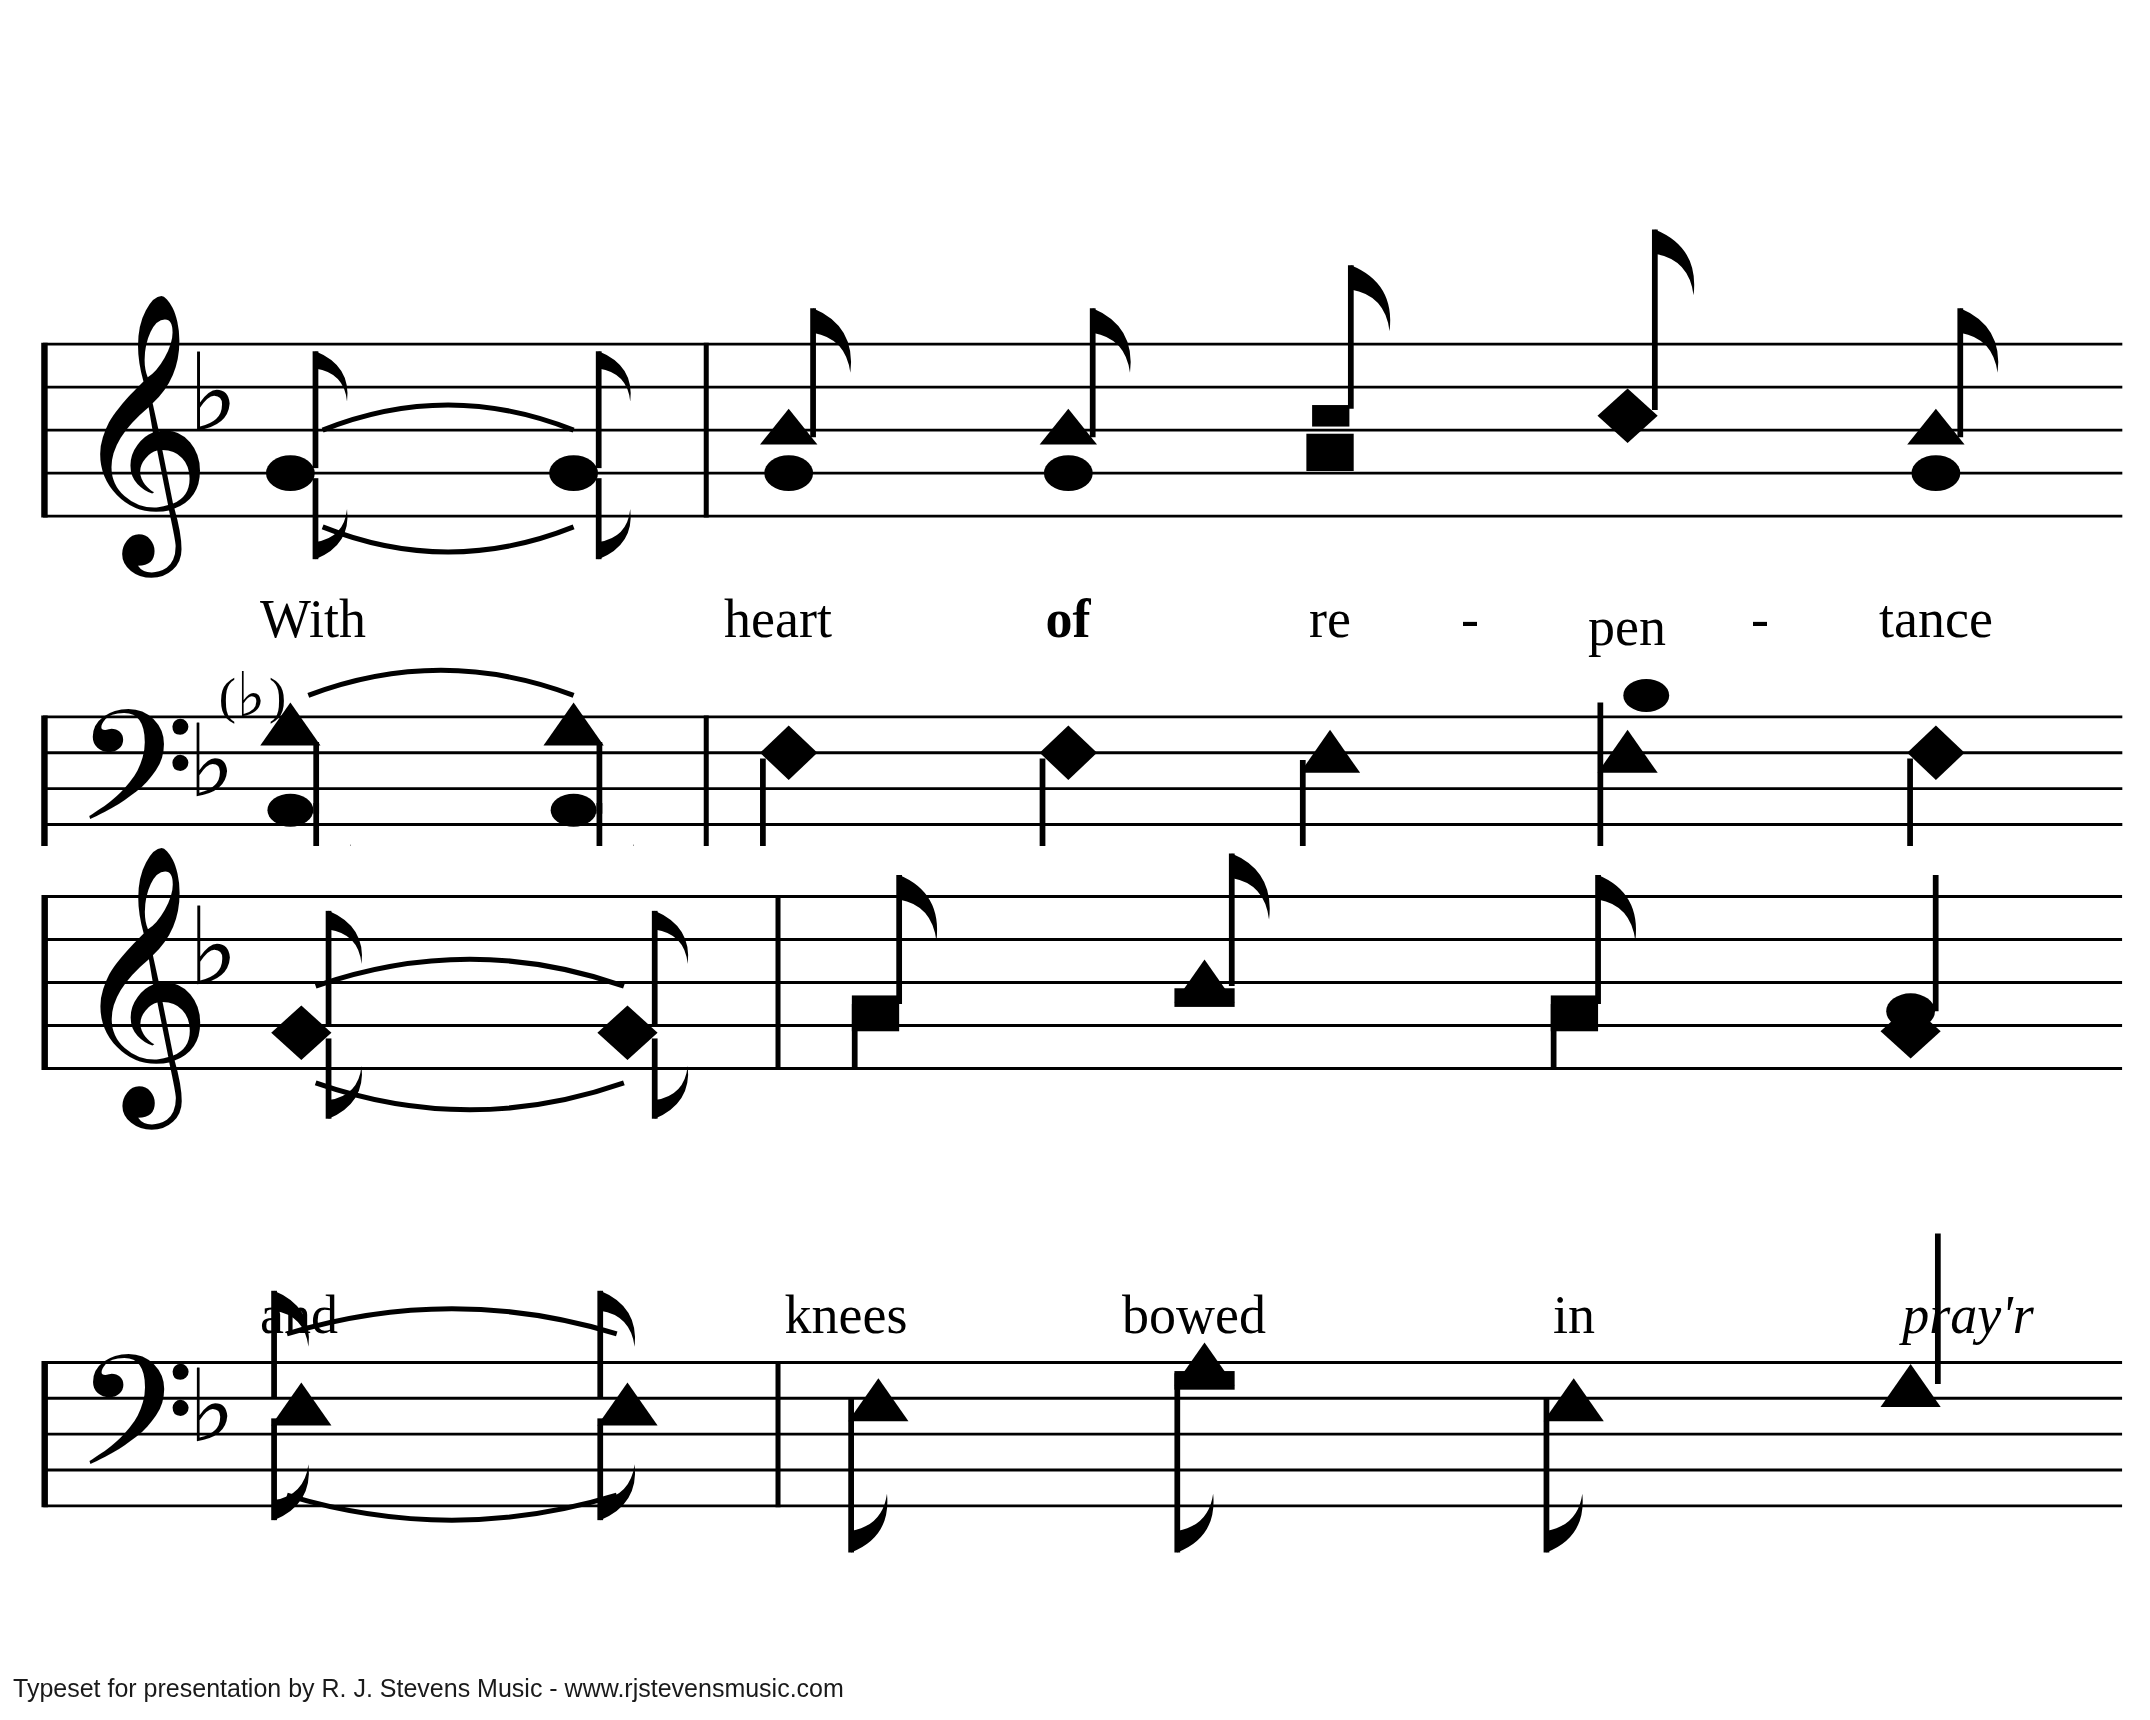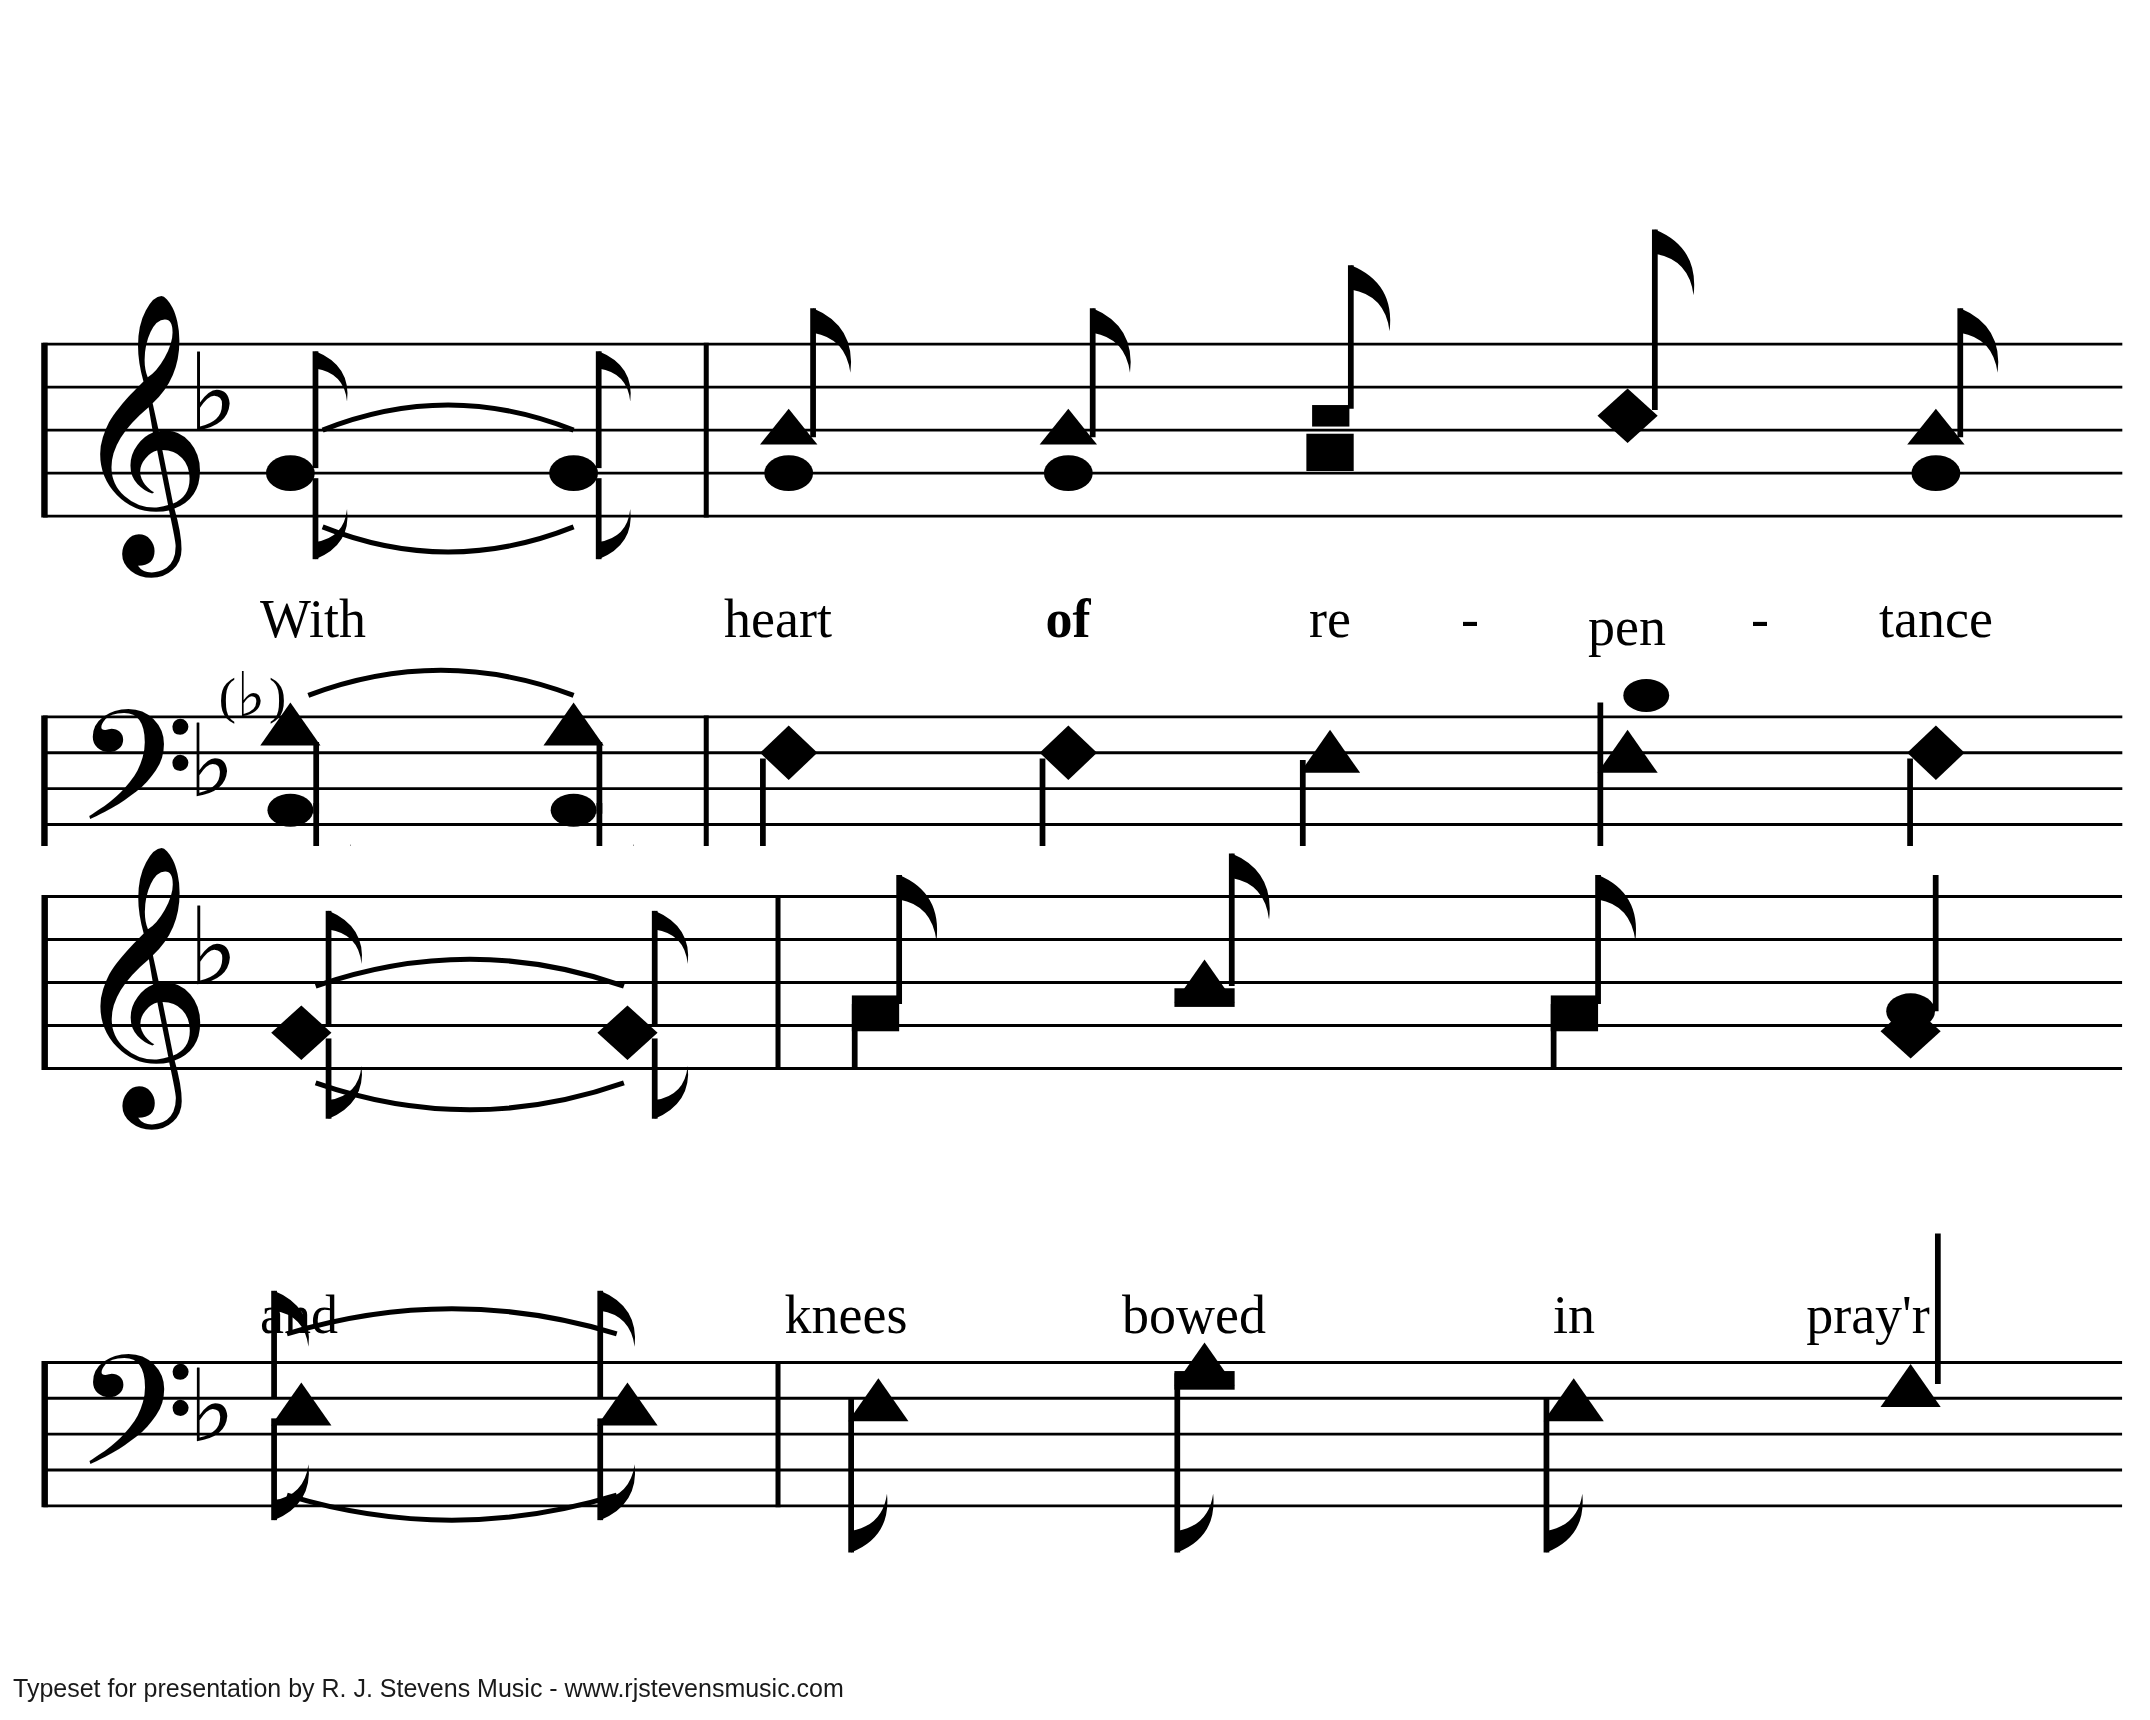--- a/index.html
+++ b/index.html
@@ -339,19 +339,19 @@
         <polygon points="2665,742 2707,802 2623,802" fill="#000"></polygon>
         <line x1="2703" y1="770" x2="2703" y2="560" stroke="#000" stroke-width="8"></line>
       </g>
     </svg>
 
     <div class="lyric-line" id="lyrics-2" style="top: 452px;">
       <span class="lyric-word" style="left:290px;margin-left:9px;">and</span>
       <span class="lyric-word" style="left:846px;">knees</span>
       <span class="lyric-word" style="left:1194px;text-align:center;">bowed</span>
       <span class="lyric-word" style="left:1574px;">in</span>
-      <span class="lyric-word" style="left:1868px;">pray'r</span>
+      <span class="lyric-word" style="left:1968px;font-style:italic;">pray'r</span>
     </div>
   </div>
 
   <div class="credit">Typeset for presentation by R. J. Stevens Music  -  www.rjstevensmusic.com</div>
 </div>
 
 
 </body></html>

